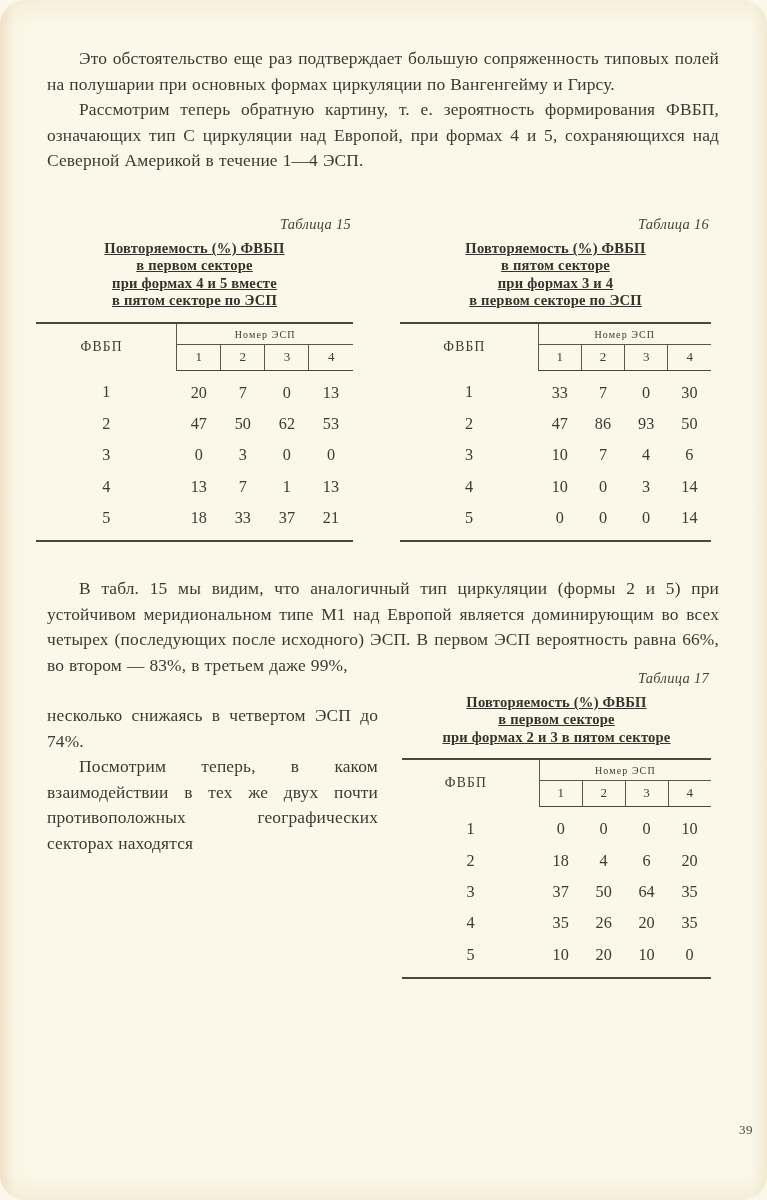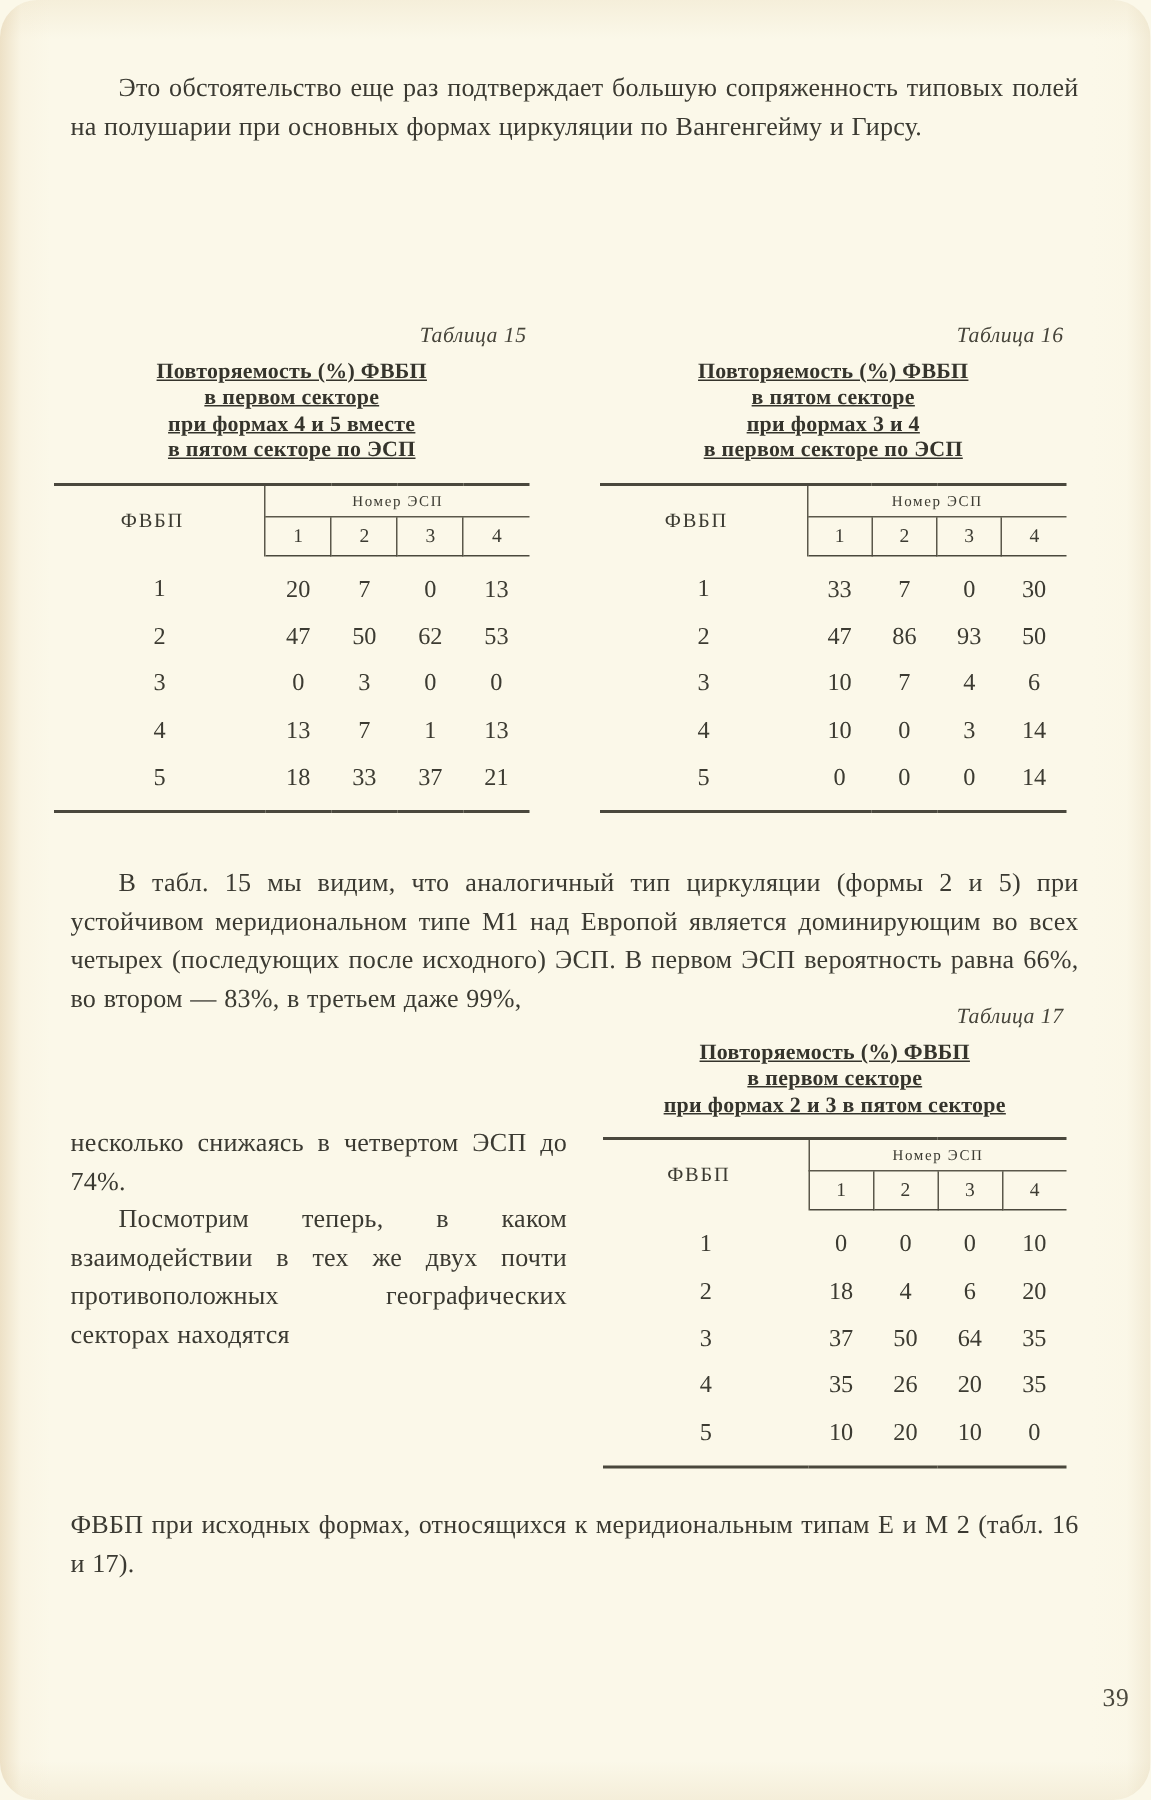--- a/index.html
+++ b/index.html
@@ -114,42 +114,43 @@
   table.data tbody tr:last-child  td { padding-bottom: 12px; }
 
   .t15 { position: absolute; left: -11px; top: 216px; width: 317px; }
   .t16 { position: absolute; left: 353px; top: 216px; width: 311px; }
   .t17 { position: absolute; left: 355px; top: 670px; width: 309px; }
 
   .t15 .tbl-caption-num, .t16 .tbl-caption-num, .t17 .tbl-caption-num { margin-right: 2px; }
 
   
   .mid-full   { position: absolute; left: 0;  top: 576px; width: 672px; }
-  .mid-left   { position: absolute; left: 0;  top: 703px; width: 331px; margin-top: 46px; }
+  .mid-left   { position: absolute; left: 0;  top: 703px; width: 331px; }
   .bottom-full{ position: absolute; left: 0;  top: 1004px; width: 672px; }
 
   .mid-left p.body-text { text-align: justify; }
 
   .page-number {
     position: absolute;
     right: 14px;
     top: 1122px;
-    font-size: 17px;
+    font-size: 13px;
     color: #4a483d;
     letter-spacing: 0.5px;
   }
 </style>
 </head>
 <body>
 
 <div class="page">
   <div class="content">
 
     <div class="intro">
       <p class="body-text">Это обстоятельство еще раз подтверждает большую сопряженность типовых полей на полушарии при основных формах циркуляции по Вангенгейму и Гирсу.</p>
+      <p class="body-text">Рассмотрим теперь обратную картину, т. е. зероятность формирования ФВБП, означающих тип С циркуляции над Европой, при формах 4 и 5, сохраняющихся над Северной Америкой в течение 1—4 ЭСП.</p>
     </div>
 
     <div class="t15">
       <div class="tbl-caption-num">Таблица 15</div>
       <div class="tbl-title">
         <span class="ln">Повторяемость (%) ФВБП</span>
         <span class="ln">в первом секторе</span>
         <span class="ln">при формах 4 и 5 вместе</span>
         <span class="ln">в пятом секторе по ЭСП</span>
       </div>
@@ -330,19 +331,18 @@
             <td>10</td>
             <td>20</td>
             <td>10</td>
             <td>0</td>
           </tr>
         </tbody>
       </table>
     </div>
 
     <div class="bottom-full">
-      <p class="body-text noindent">ФВБП при исходных формах, относящихся к меридиональным типам Е и М 2 (табл. 16 и 17).</p>
     </div>
 
   </div>
 
   <div class="page-number">39</div>
 </div>
 
 </body></html>

